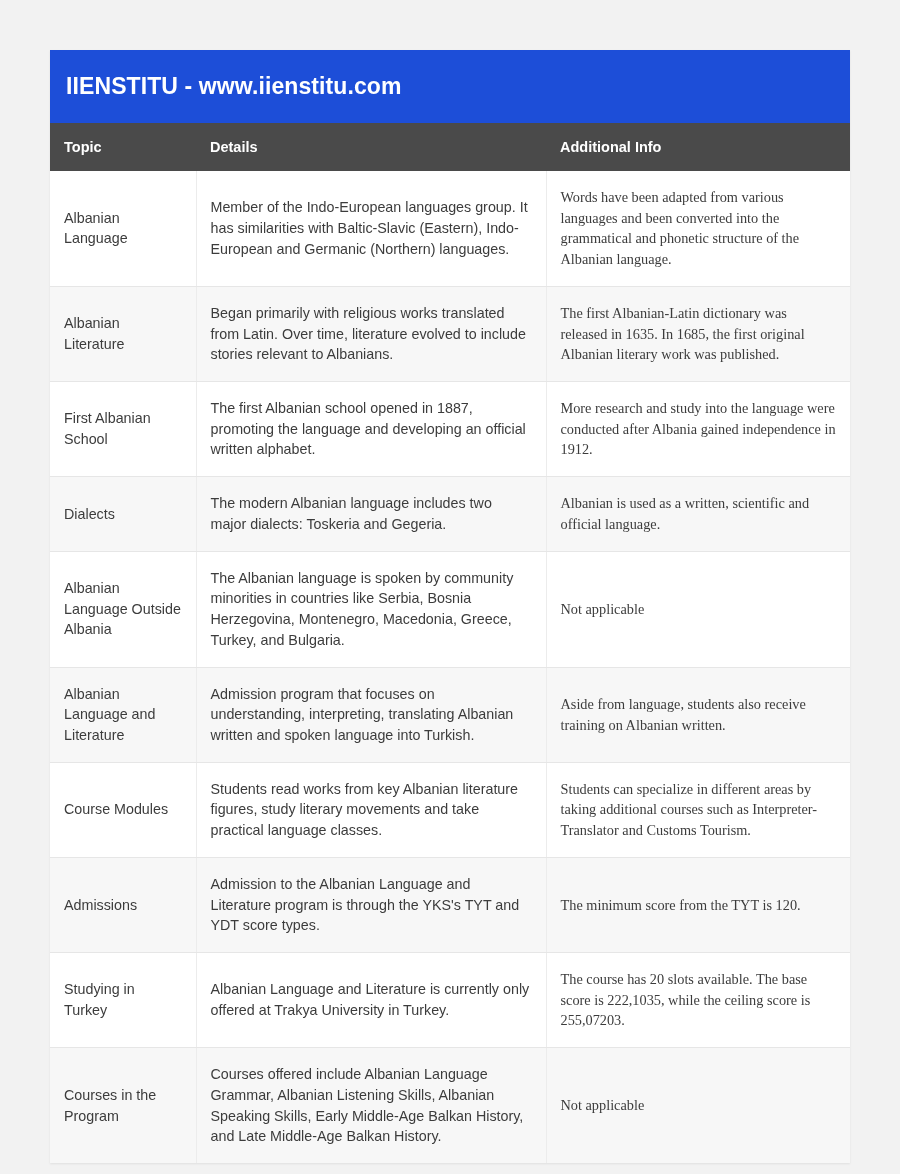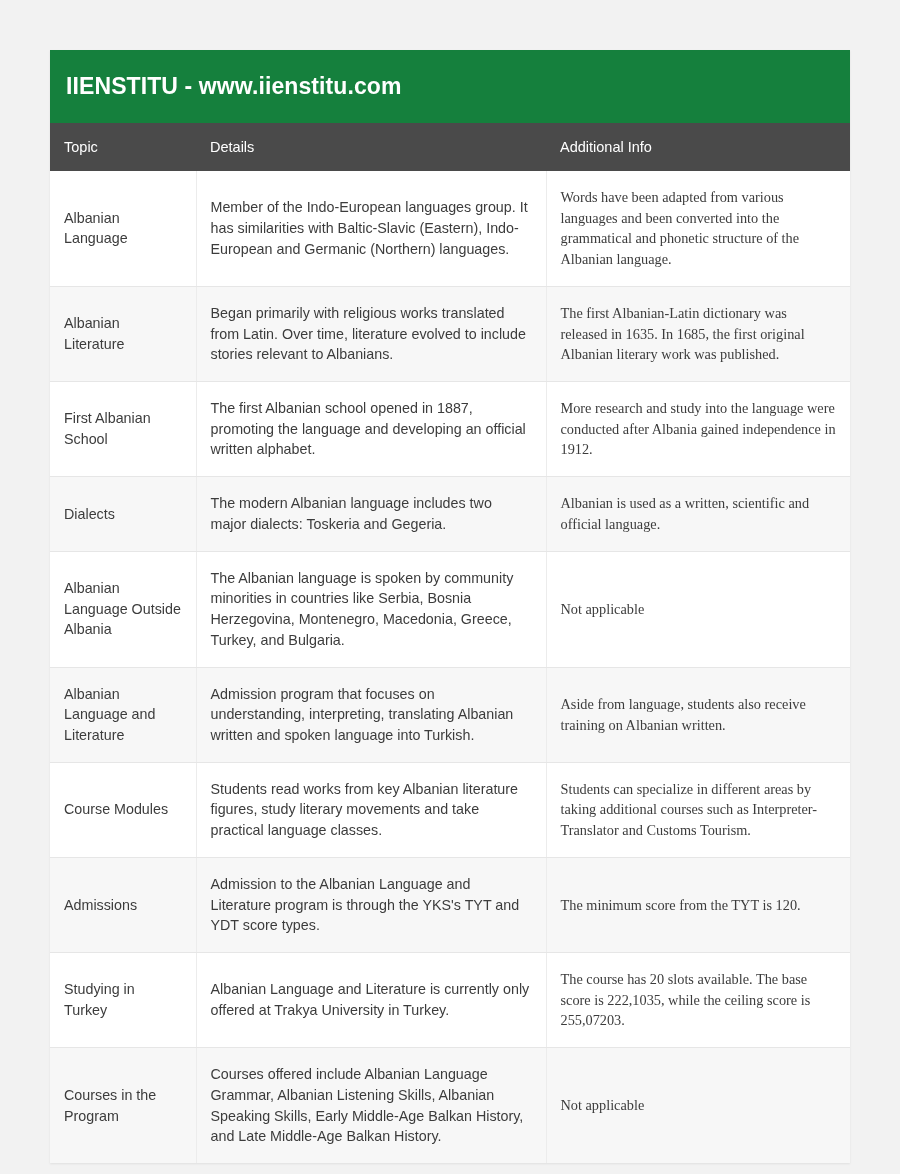--- a/index.html
+++ b/index.html
@@ -19,38 +19,38 @@
     box-sizing: border-box;
     padding: 50px;
     background: #f2f2f2;
   }
   .card {
     width: 800px;
     background: #ffffff;
     box-shadow: 0 1px 2px rgba(0,0,0,0.08);
   }
   .card-header {
-    background: #15803d;
+    background: #1d4ed8;
     color: #ffffff;
     padding: 23px 16px 23px 16px;
     font-size: 23px;
     font-weight: bold;
     letter-spacing: 0.1px;
   }
   table {
     border-collapse: collapse;
     width: 800px;
     table-layout: fixed;
   }
   thead th {
     background: #4a4a4a;
     color: #ffffff;
     text-align: left;
     font-size: 14.5px;
-    font-weight: normal;
+    font-weight: bold;
     padding: 16px 14px 16px 14px;
     vertical-align: middle;
   }
   tbody td {
     font-size: 14.3px;
     color: #3c3c3c;
     line-height: 1.45;
     padding: 16px 14px 16px 14px;
     vertical-align: middle;
     border-bottom: 1px solid #e6e6e6;

